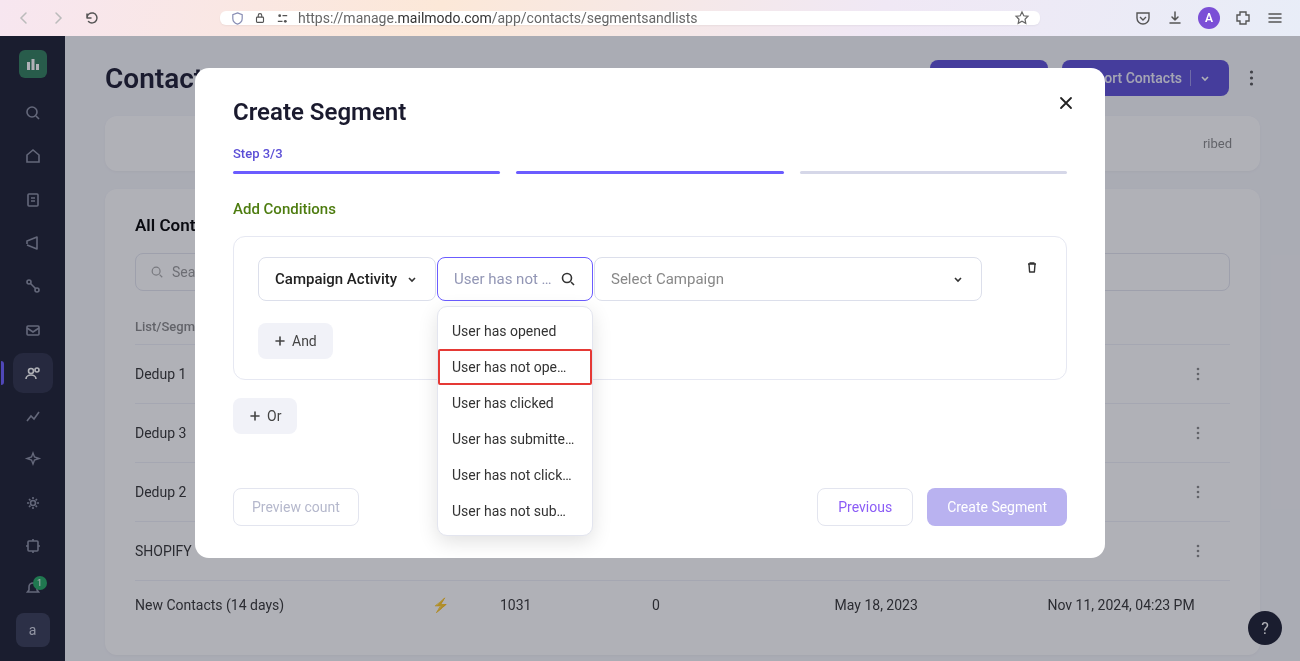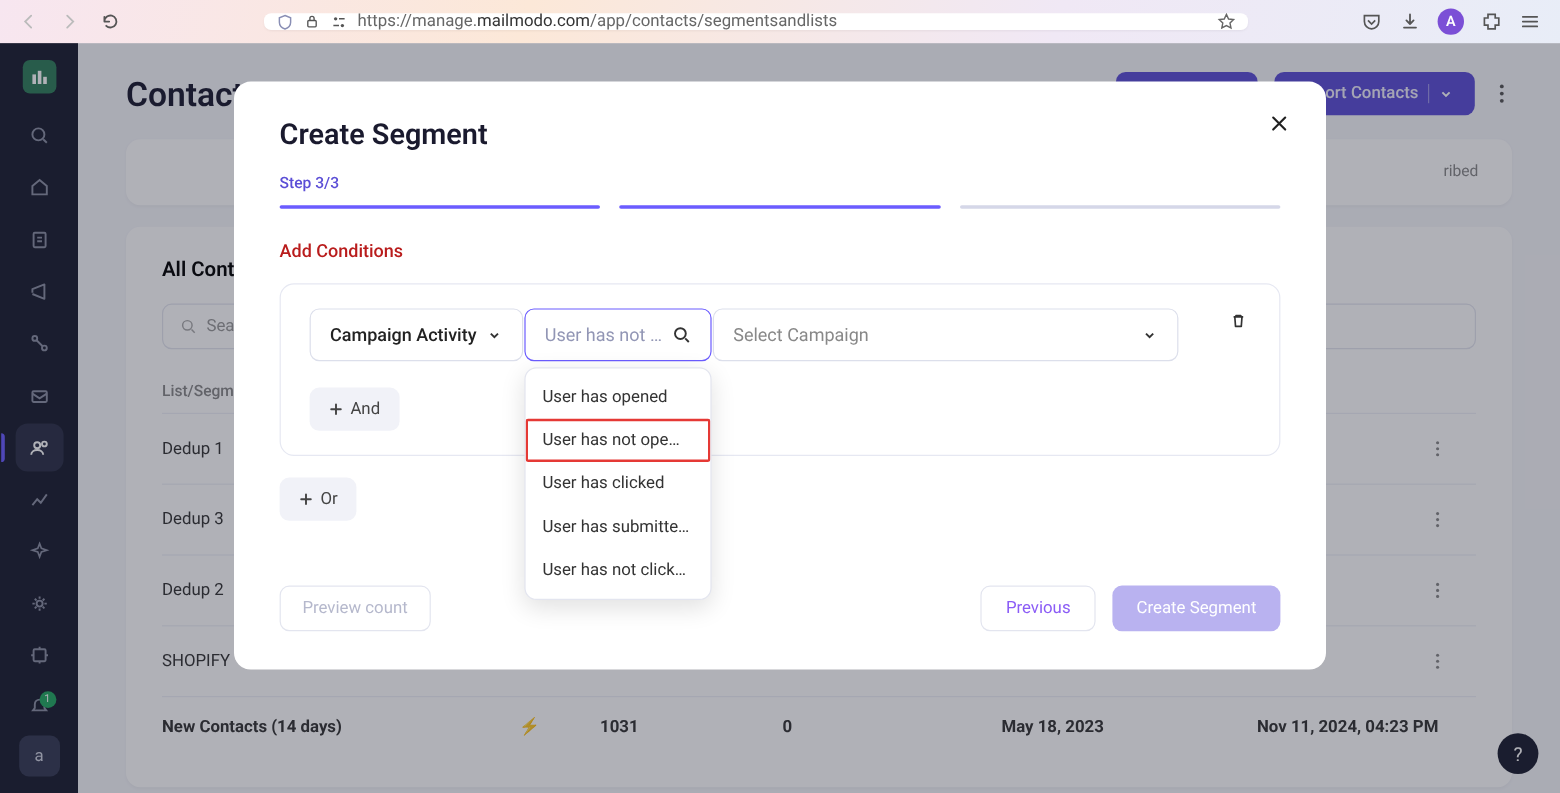--- a/index.html
+++ b/index.html
@@ -56,21 +56,21 @@
 
 
 .overlay { position: absolute; inset: 0; background: rgba(30,32,48,0.35); display: flex; align-items: flex-start; justify-content: center; padding-top: 32px; }
 .modal { width: 910px; background: #fff; border-radius: 14px; padding: 30px 38px 32px; position: relative; }
 .modal-title { font-size: 24px; font-weight: 600; color: #1a1a2e; margin-bottom: 20px; }
 .modal-close { position: absolute; top: 26px; right: 30px; cursor: pointer; color: #333; }
 .step-label { font-size: 13px; color: #5b4ed6; font-weight: 500; margin-bottom: 10px; }
 .progress { display: flex; gap: 16px; margin-bottom: 26px; }
 .progress-seg { height: 3px; flex: 1; background: #d5d7e8; border-radius: 2px; }
 .progress-seg.done { background: #6b5cff; }
-.section-label { font-size: 15px; font-weight: 500; color: #b91c1c; margin-bottom: 18px; }
+.section-label { font-size: 15px; font-weight: 500; color: #4d7c0f; margin-bottom: 18px; }
 
 .condition-box { border: 1px solid #e6e8f2; border-radius: 12px; padding: 20px 24px; position: relative; margin-bottom: 18px; }
 .condition-row { display: flex; gap: 1px; align-items: center; }
 .select-box { border: 1px solid #dcdfeb; border-radius: 8px; padding: 12px 16px; font-size: 15px; color: #222; display: flex; align-items: center; justify-content: space-between; cursor: pointer; background: #fff; }
 .select-box.activity { width: 178px; font-weight: 500; }
 .select-box.behavior { width: 156px; border: 1.5px solid #6b5cff; color: #888; position: relative; }
 .select-box.campaign { width: 388px; color: #888; }
 .chevron { color: #666; }
 .delete-cond { position: absolute; top: 22px; right: 26px; color: #555; cursor: pointer; }
 
@@ -323,21 +323,21 @@
           <div class="col-created"></div>
           <div class="col-modified"></div>
         <div class="col-action kebab">
             <svg width="4" height="14" viewBox="0 0 4 14">
               <circle cx="2" cy="2" r="1.3" fill="#888"></circle>
               <circle cx="2" cy="7" r="1.3" fill="#888"></circle>
               <circle cx="2" cy="12" r="1.3" fill="#888"></circle>
             </svg>
           </div>
       </div>
-      <div class="table-row" style="border-bottom:none;font-weight:bold;">
+      <div class="table-row" style="border-bottom:none;">
         <div class="col-name" style="display:flex;align-items:center;">
           <span>New Contacts (14 days)</span>
           <span class="bolt" style="margin-left:auto;">⚡</span>
         </div>
         <div class="col-count">1031</div>
         <div class="col-created">0</div>
         <div class="col-modified">May 18, 2023</div>
         <div style="flex:1.2">Nov 11, 2024, 04:23 PM</div>
       </div>
     </div>
@@ -375,20 +375,21 @@
                 <circle cx="7" cy="7" r="4.5" stroke="#333" stroke-width="1.6" fill="none"></circle>
                 <path d="M11 11l3 3" stroke="#333" stroke-width="1.6"></path>
               </svg>
 
             <div class="dropdown">
               <div class="dropdown-item">User has opened</div>
               <div class="dropdown-item highlighted">User has not ope…</div>
               <div class="dropdown-item">User has clicked</div>
               <div class="dropdown-item">User has submitte…</div>
               <div class="dropdown-item">User has not click…</div>
+              <div class="dropdown-item">User has not sub…</div>
             </div>
           </div>
           <div class="select-box campaign">
             <span>Select Campaign</span>
             <svg class="chevron" width="14" height="14" viewBox="0 0 14 14">
                 <path d="M4 6l3 3 3-3" stroke="#333" stroke-width="1.6" fill="none"></path>
               </svg>
           </div>
         </div>
         <button class="and-btn">

